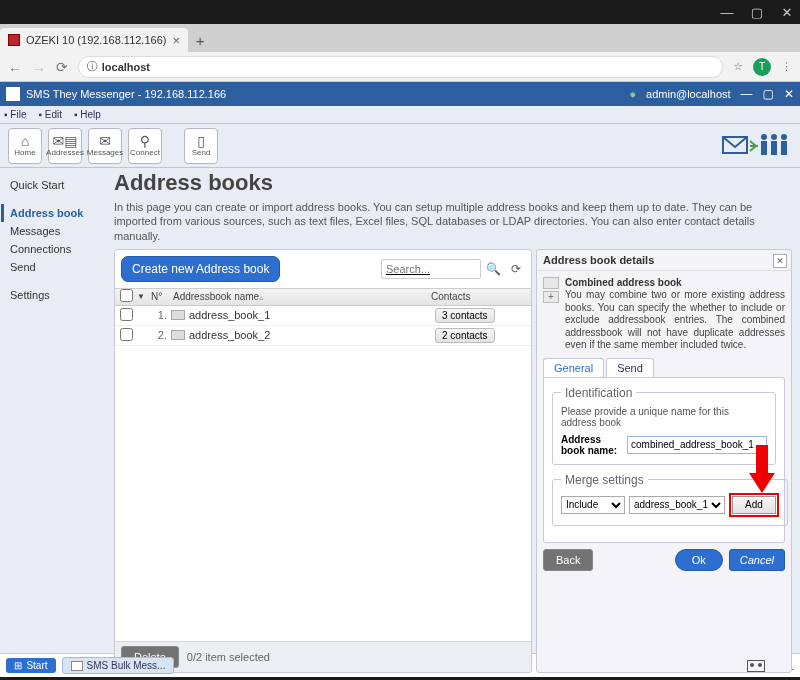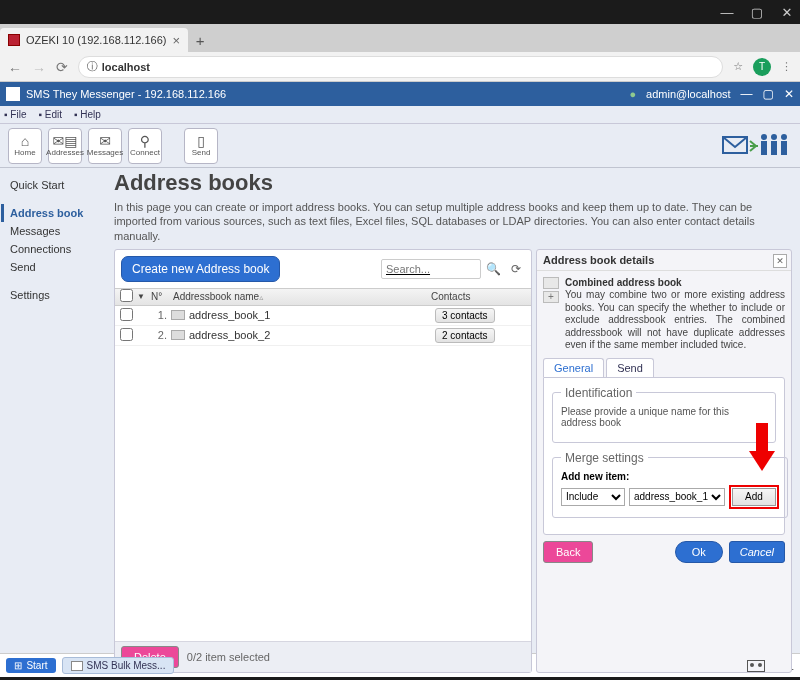--- a/index.html
+++ b/index.html
@@ -73,21 +73,21 @@
 .tblhead .c4 { width: 100px; }
 .row { display: flex; align-items: center; height: 20px; font-size: 11px; color: #333; border-bottom: 1px solid #f0f0f0; }
 .row .c1 { width: 22px; text-align: center; }
 .row .c1b { width: 14px; }
 .row .c2 { width: 20px; text-align: right; padding-right: 4px; color: #666; }
 .row .c3 { flex: 1; display: flex; align-items: center; gap: 4px; }
 .row .bookicon { width: 14px; height: 10px; background: #ddd; border: 1px solid #aaa; display: inline-block; }
 .row .c4 { width: 96px; }
 .contactbtn { background: linear-gradient(#f6f6f6,#e2e2e2); border: 1px solid #bbb; border-radius: 3px; padding: 1px 6px; font-size: 10px; cursor: pointer; }
 .lp-footer { margin-top: auto; background: #eceef4; border-top: 1px solid #d6d6e0; padding: 4px 6px; display: flex; align-items: center; gap: 8px; font-size: 11px; color: #666; }
-.btn-grey { background: #ec4899; color: #fff; border: 1px solid #888; border-radius: 3px; padding: 4px 12px; font-size: 11px; cursor: pointer; }
+.btn-grey { background: #737373; color: #fff; border: 1px solid #888; border-radius: 3px; padding: 4px 12px; font-size: 11px; cursor: pointer; }
 
 
 .rp-title { font-size: 11px; font-weight: bold; padding: 4px 6px; border-bottom: 1px solid #ddd; color: #333; }
 .rp-close { position: absolute; right: 4px; top: 4px; width: 14px; height: 14px; border: 1px solid #aaa; font-size: 9px; text-align: center; line-height: 12px; color: #666; cursor: pointer; background: #fff; }
 .rp-info { display: flex; padding: 6px; gap: 6px; font-size: 10px; color: #444; }
 .rp-info .infoicons { display: flex; flex-direction: column; gap: 2px; align-items: center; }
 .rp-info .bookico, .rp-info .plusico { width: 16px; height: 12px; background: #e8e8e8; border: 1px solid #bbb; }
 .rp-info .plusico { display: flex; align-items: center; justify-content: center; font-size: 10px; color: #777; }
 .rp-info .infotxt { flex: 1; text-align: justify; line-height: 1.25; }
 .rp-info .infotxt b { color: #333; }
@@ -288,24 +288,27 @@
           </div>
         </div>
         <div class="tabs">
           <div class="tabbtn active">General</div>
           <div class="tabbtn">Send</div>
         </div>
         <div class="tabpanel">
           <fieldset>
             <legend>Identification</legend>
             <div class="hint">Please provide a unique name for this address book</div>
+            <div class="fldrow">
+              <label>Address book name:</label>
+              <input class="txtinput" value="combined_address_book_1" style="">
+            </div>
           </fieldset>
           <fieldset style="position:relative">
             <legend>Merge settings</legend>
-            <div style="font-size:10px;font-weight:bold;margin-bottom:3px">Add new item:</div>
             <div class="fldrow">
               <select class="selinput" style="width:64px"><option>Include</option></select>
               <select class="selinput" style="flex:1"><option>address_book_1</option></select>
               <span class="addbtn-wrap">
                 <button class="addbtn">Add</button>
               </span>
             </div>
             <svg class="redarrow" style="right:8px;top:-42px" width="34" height="50">
                 <rect x="11" y="0" width="12" height="28" fill="#e00"></rect>
                 <polygon points="4,28 30,28 17,48" fill="#e00"></polygon>

